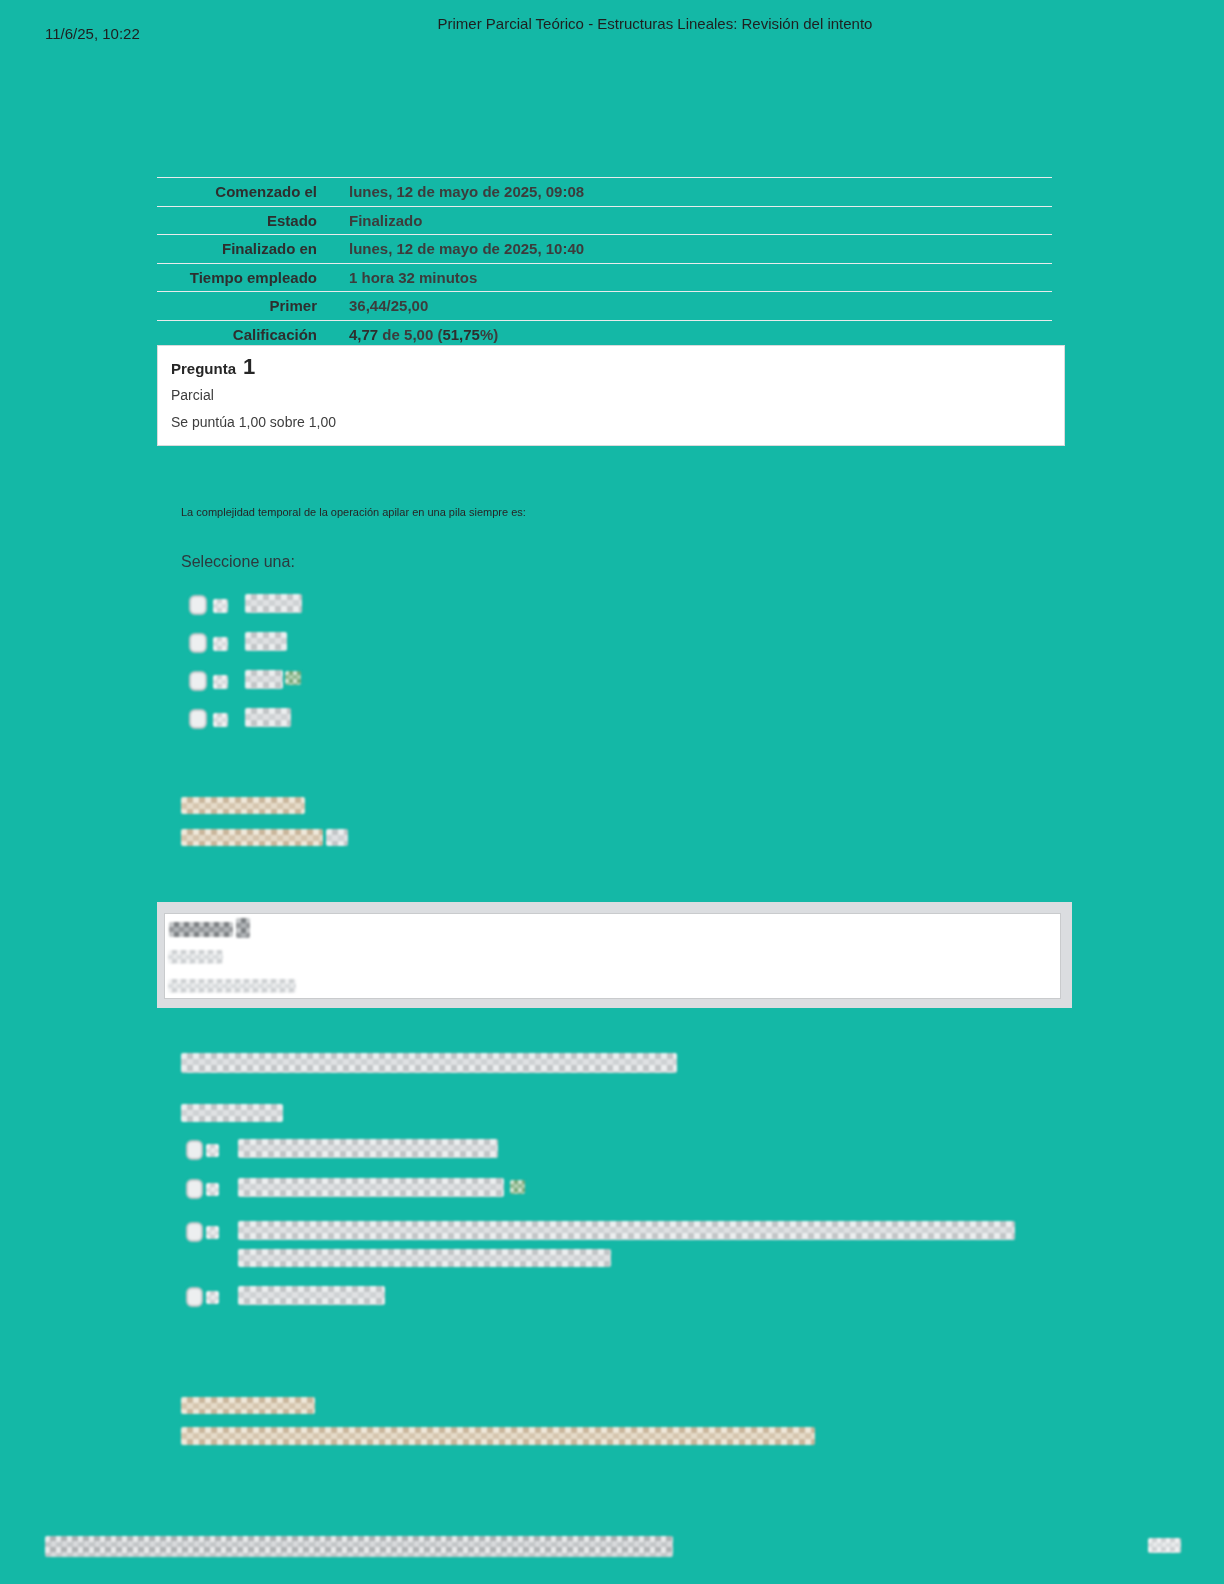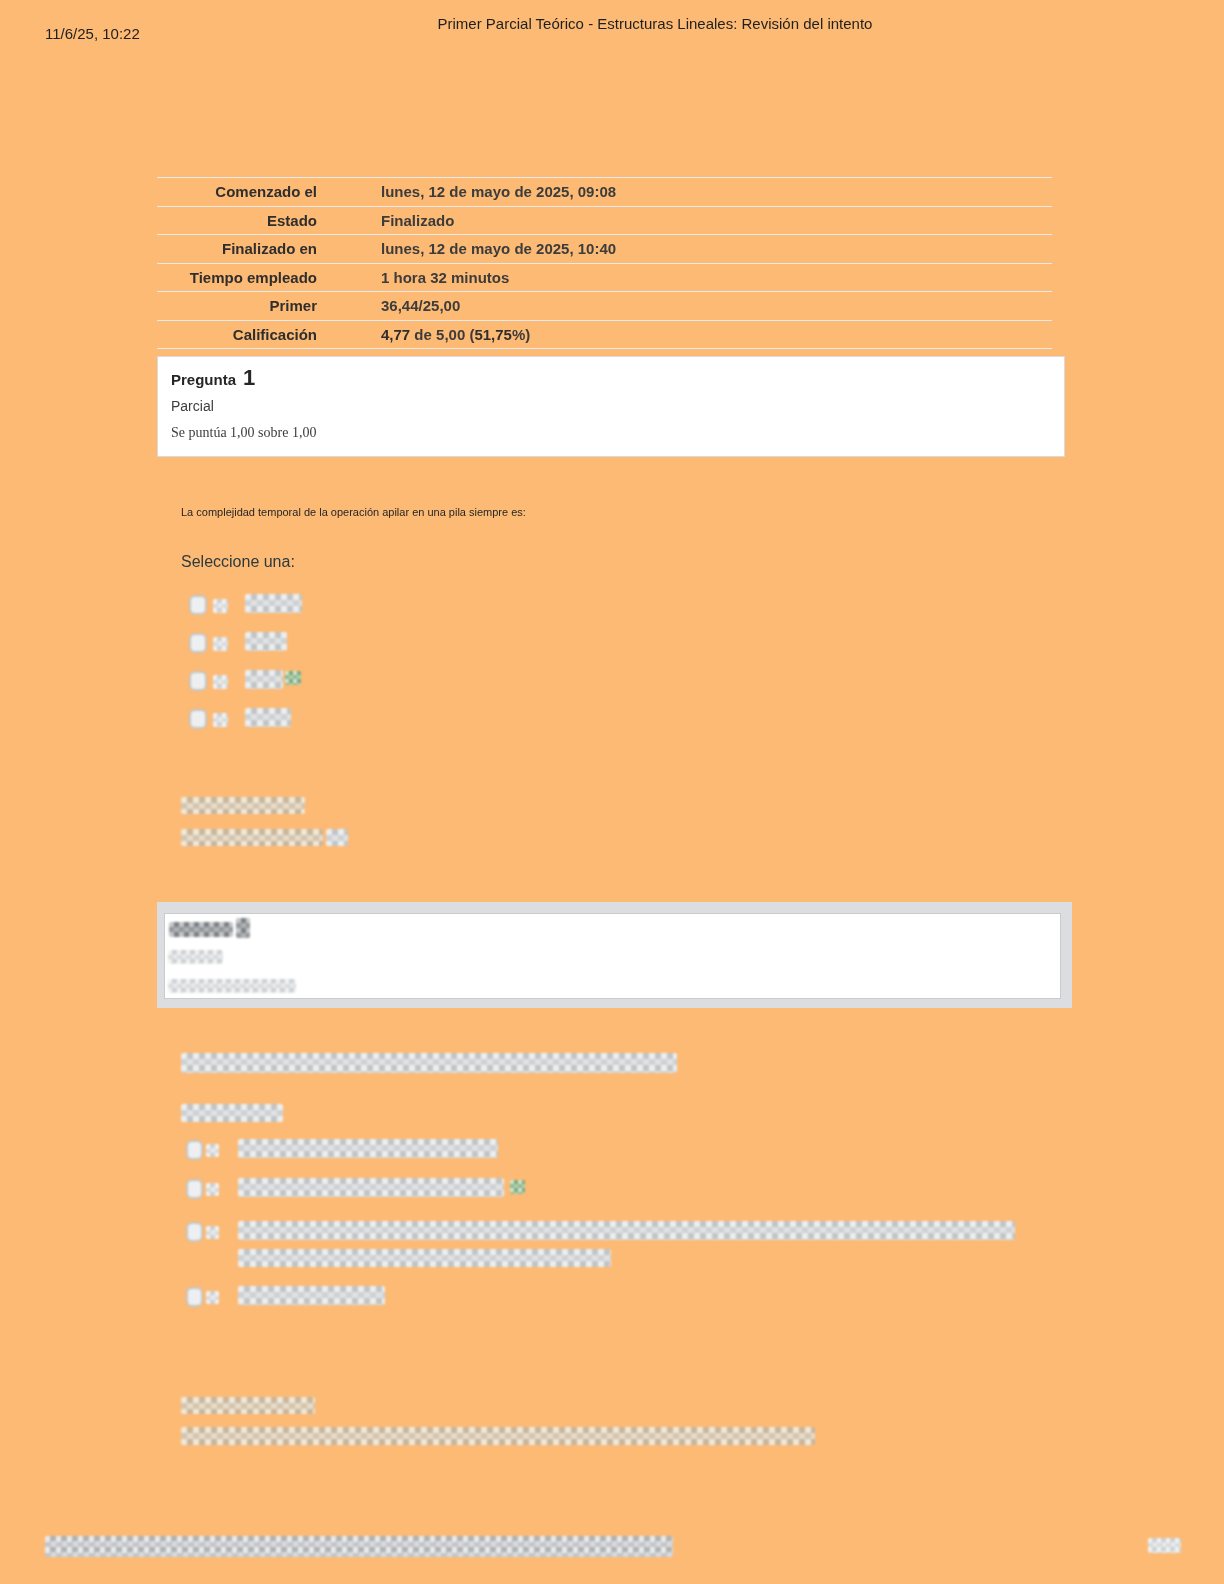--- a/index.html
+++ b/index.html
@@ -1,37 +1,37 @@
 <!DOCTYPE html>
 <html><head>
 <meta charset="utf-8">
 <style>
   html,body{margin:0;padding:0;background:#ffffff;}
   .page{
-    position:relative;width:1224px;height:1584px;background:#fdba74;
+    position:relative;width:1224px;height:1584px;background:#14b8a6;
     font-family:"Liberation Sans",sans-serif;color:#2f2f2f;overflow:hidden;
   }
   
   .hdr-ts{position:absolute;left:45px;top:25px;font-size:15px;color:#1f1f1f;}
   .hdr-title{position:absolute;left:200px;top:15px;width:910px;text-align:center;font-size:15px;color:#1f1f1f;}
   
   .summary{position:absolute;left:157px;top:177px;width:895px;font-size:15px;}
-  .srow{display:flex;align-items:center;height:27.5px;border-top:1px solid #e9ebec;gap:32px;}
+  .srow{display:flex;align-items:center;height:27.5px;border-top:1px solid #e9ebec;}
   .srow:last-child{border-bottom:1px solid #e9ebec;}
   .slabel{width:160px;text-align:right;font-weight:bold;color:#2e2e2e;flex:none;}
   .svalue{padding-left:32px;color:#3c3c3c;font-weight:bold;}
   .svalue b{color:#2e2e2e;}
   
-  .qbox1{position:absolute;left:157px;top:356px;width:893px;height:91px;
+  .qbox1{position:absolute;left:157px;top:345px;width:893px;height:91px;
     border:1px solid #d8dadb;background:#fff;padding:8px 0 0 13px;box-sizing:content-box;}
   .qno-line{display:flex;align-items:baseline;gap:7px;}
   .qno-label{font-size:15px;font-weight:bold;color:#262626;}
   .qno-num{font-size:22px;font-weight:bold;color:#262626;}
   .qstate{margin-top:7px;font-size:14px;color:#3d3d3d;}
-  .qpoints{margin-top:11px;font-size:14px;color:#3d3d3d;font-family:Liberation Serif, serif;}
+  .qpoints{margin-top:11px;font-size:14px;color:#3d3d3d;}
   
   .q1text{position:absolute;left:181px;top:506px;font-size:11px;color:#262626;}
   .q1select{position:absolute;left:181px;top:553px;font-size:16px;color:#2c3a3e;}
   
   .rx{position:absolute;border-radius:2px;}
   .rx-gray{background:conic-gradient(#c2c5c7 25%,#dfe1e3 0 50%,#cfd2d4 0 75%,#eceeef 0) 0 0/12px 12px;filter:blur(1.3px);}
   .rx-lite{background:conic-gradient(#cdd0d2 25%,#e7e9ea 0 50%,#d8dbdd 0 75%,#f1f2f3 0) 0 0/9px 9px;filter:blur(1.1px);}
   .rx-dark{background:conic-gradient(#7d8184 25%,#aeb2b5 0 50%,#95989b 0 75%,#c4c7c9 0) 0 0/10px 10px;filter:blur(1.2px);}
   .rx-tan{background:conic-gradient(#c9b69c 25%,#e5dbc9 0 50%,#d5c5ae 0 75%,#efe8da 0) 0 0/12px 12px;filter:blur(1.3px);}
   .rx-green{background:conic-gradient(#79a879 25%,#b2d0b2 0 50%,#8fb98f 0 75%,#d2e4d2 0) 0 0/8px 8px;filter:blur(1px);}

